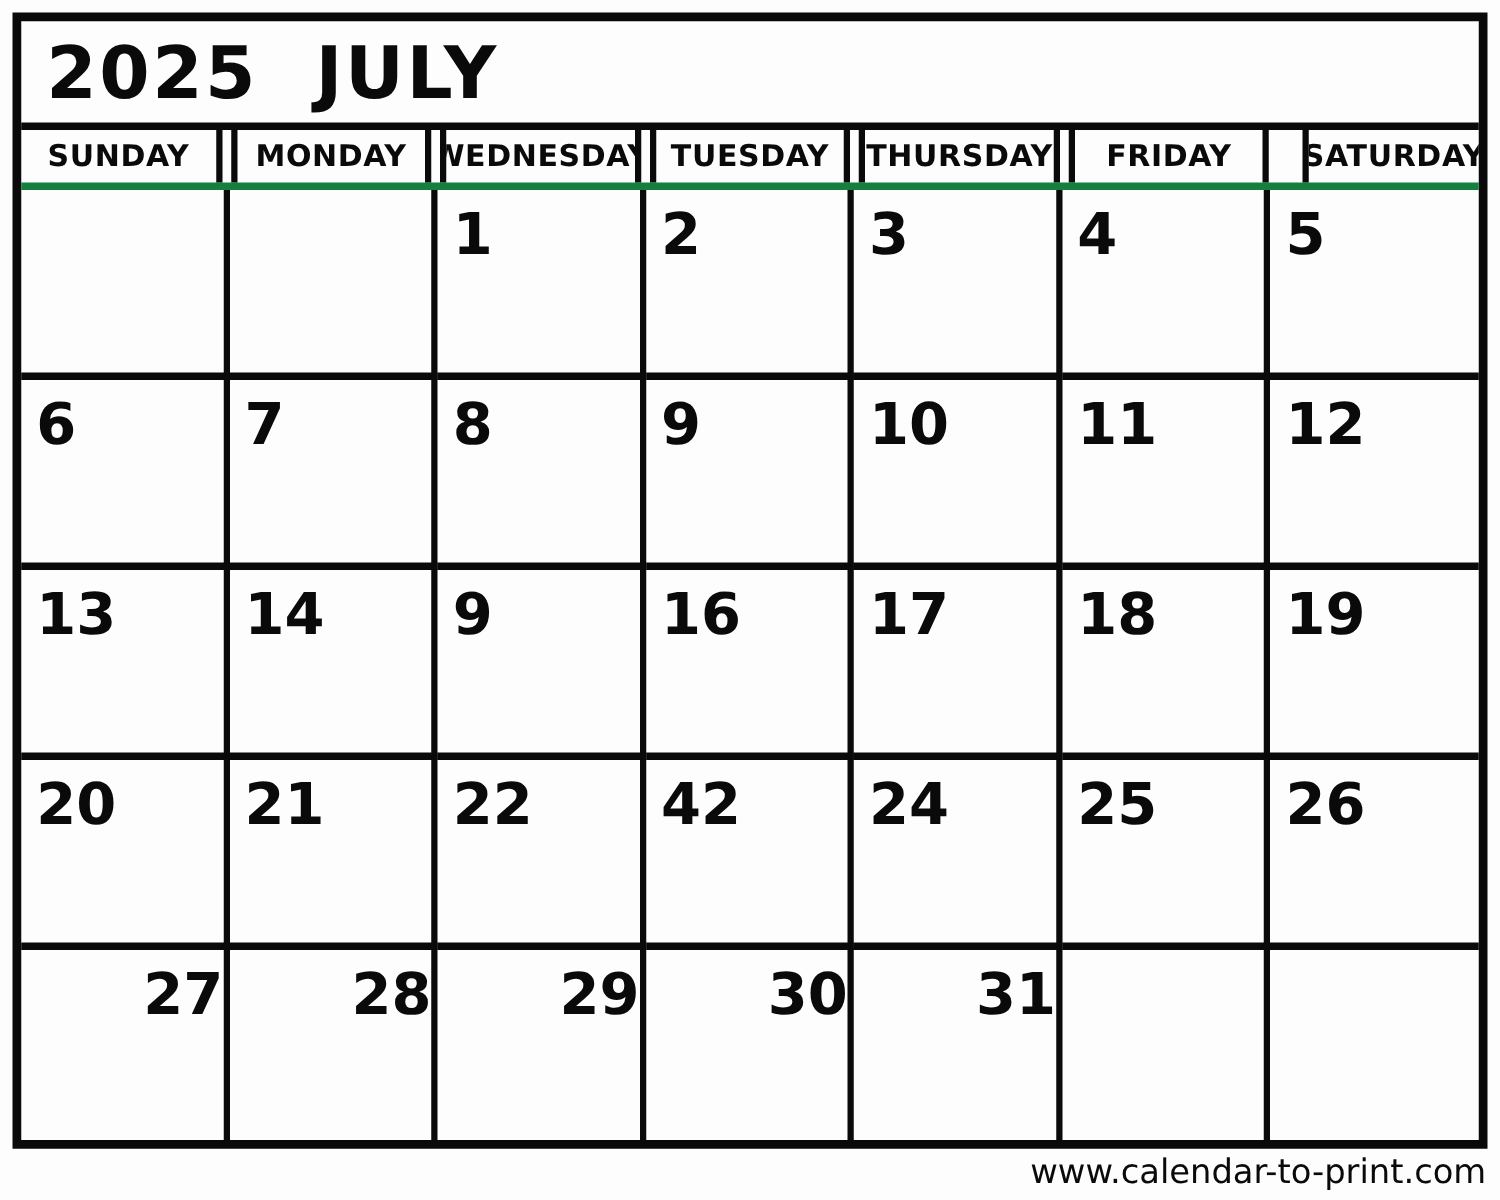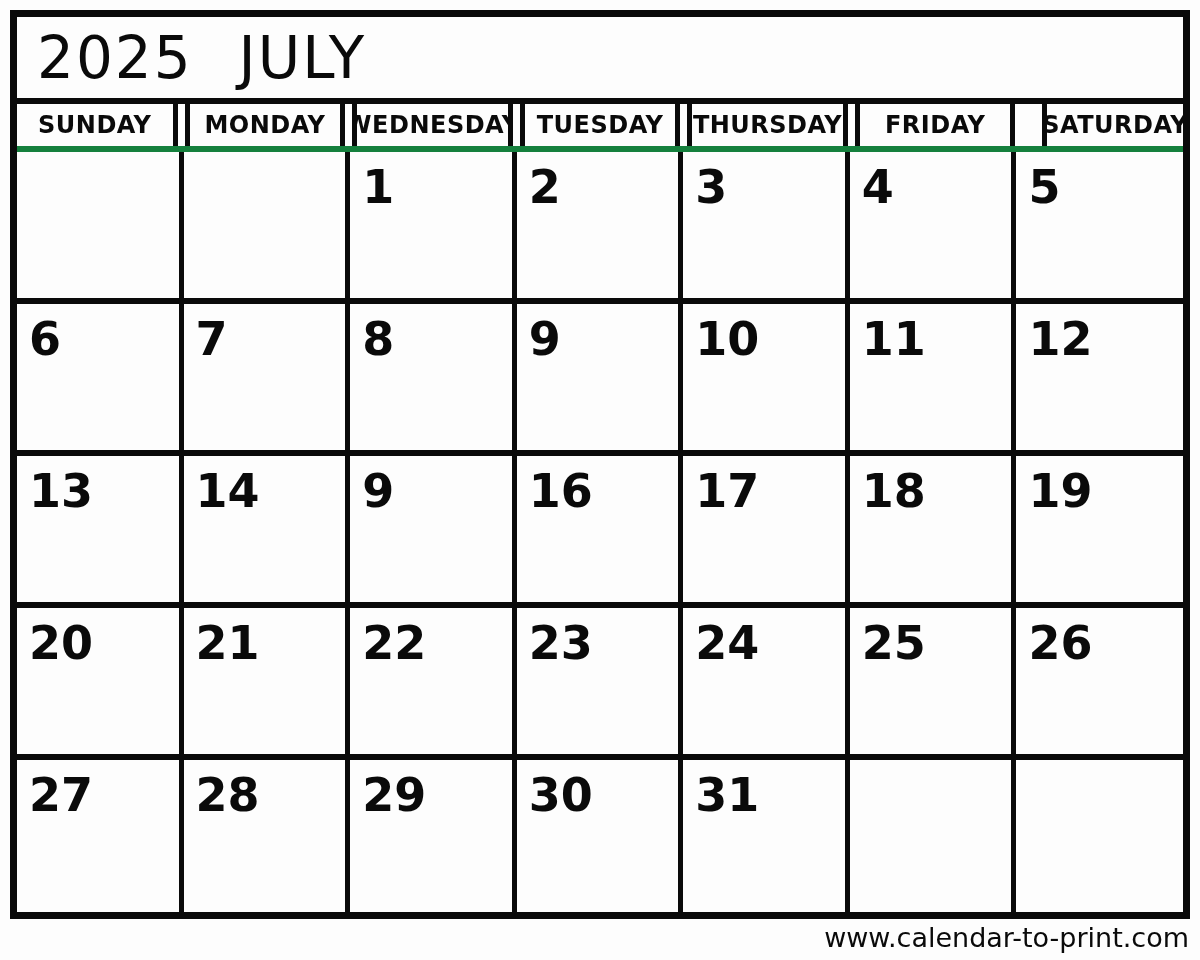--- a/index.html
+++ b/index.html
@@ -20,21 +20,21 @@
     border: 7px solid #0a0a0a;
     background: #fdfdfd;
   }
   
   .title-bar {
     height: 81px;
     display: flex;
     align-items: center;
     padding-left: 20px;
     border-bottom: 6px solid #0a0a0a;
-    font-weight: normal;
+    font-weight: bold;
     font-size: 58px;
     letter-spacing: 2px;
     line-height: 1;
   }
   .title-bar .month {
     margin-left: 46px;
   }
   
   .dow-row {
     display: grid;
@@ -62,21 +62,21 @@
     display: grid;
     grid-template-columns: repeat(7, 1fr);
     grid-auto-rows: 152px;
   }
   .date-cell {
     box-sizing: border-box;
     border-right: 5px solid #0a0a0a;
     border-bottom: 6px solid #0a0a0a;
   }
   .date-cell:nth-child(7n) { border-right: none; }
-  .date-cell:nth-child(n+29) { border-bottom: none; }
+  .date-cell:nth-child(n+29) { border-bottom: none; text-align: right; }
   .date-num {
     display: inline-block;
     padding: 12px 0 0 12px;
     font-weight: bold;
     font-size: 46px;
     line-height: 1;
   }
   
   .footer {
     text-align: right;
@@ -129,21 +129,21 @@
       <div class="date-cell"><span class="date-num">14</span></div>
       <div class="date-cell"><span class="date-num">9</span></div>
       <div class="date-cell"><span class="date-num">16</span></div>
       <div class="date-cell"><span class="date-num">17</span></div>
       <div class="date-cell"><span class="date-num">18</span></div>
       <div class="date-cell"><span class="date-num">19</span></div>
 
       <div class="date-cell"><span class="date-num">20</span></div>
       <div class="date-cell"><span class="date-num">21</span></div>
       <div class="date-cell"><span class="date-num">22</span></div>
-      <div class="date-cell"><span class="date-num">23</span></div>
+      <div class="date-cell"><span class="date-num">42</span></div>
       <div class="date-cell"><span class="date-num">24</span></div>
       <div class="date-cell"><span class="date-num">25</span></div>
       <div class="date-cell"><span class="date-num">26</span></div>
 
       <div class="date-cell"><span class="date-num">27</span></div>
       <div class="date-cell"><span class="date-num">28</span></div>
       <div class="date-cell"><span class="date-num">29</span></div>
       <div class="date-cell"><span class="date-num">30</span></div>
       <div class="date-cell"><span class="date-num">31</span></div>
       <div class="date-cell"><span class="date-num"></span></div>

